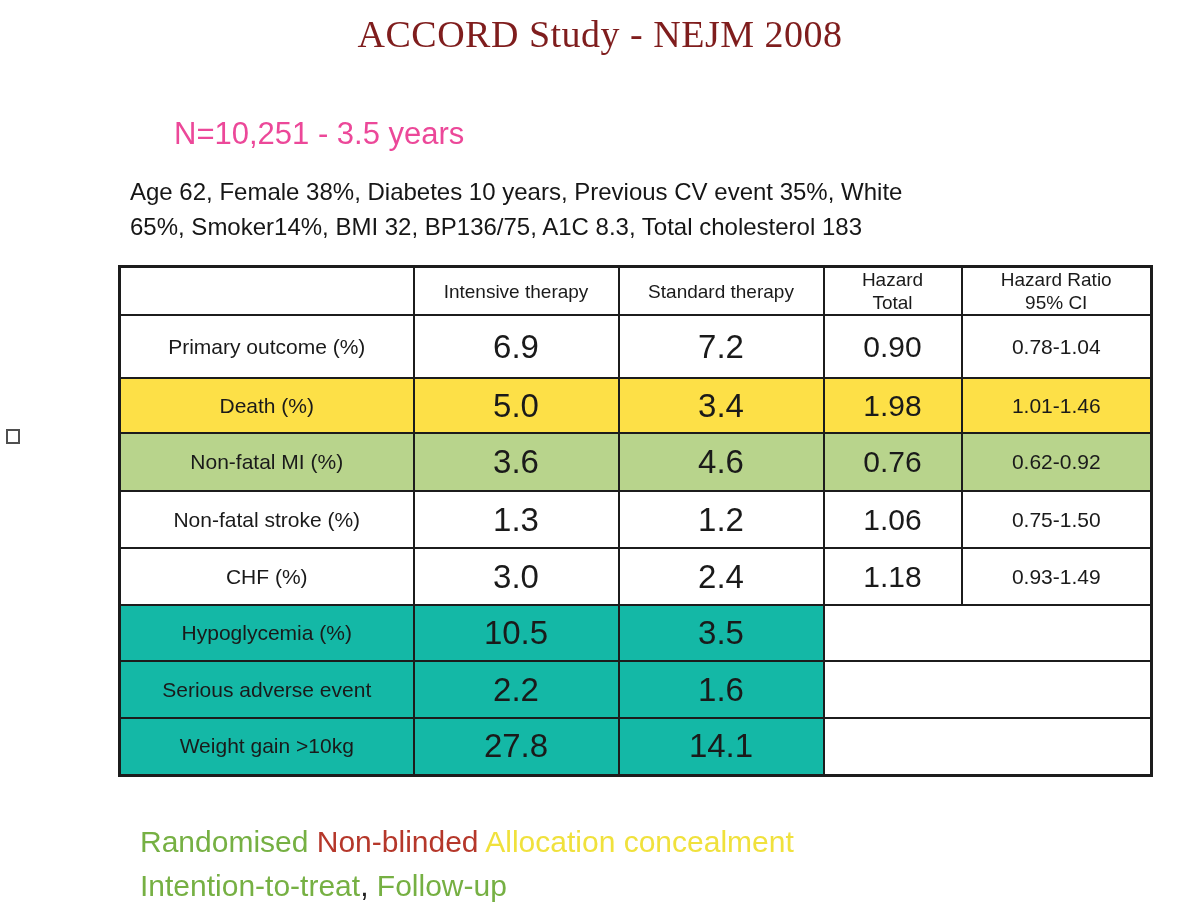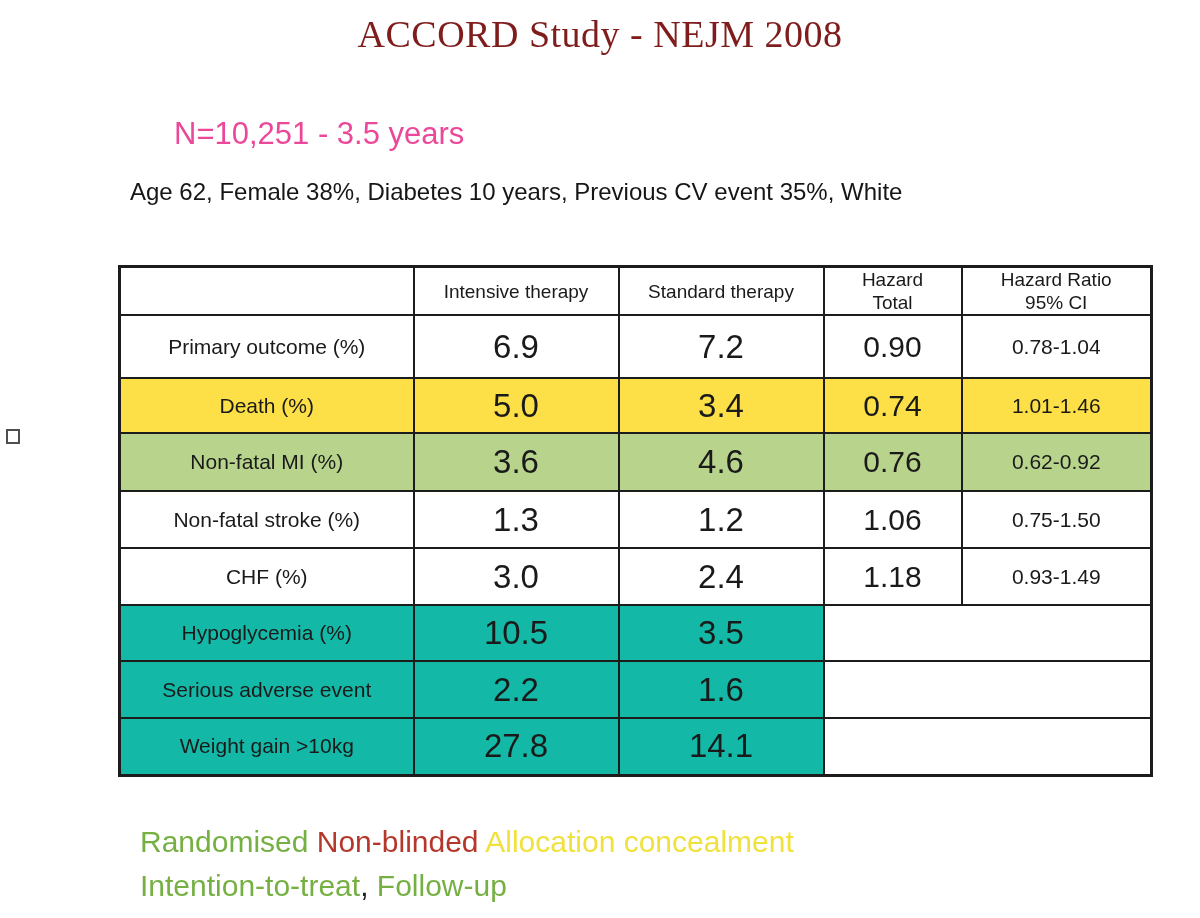--- a/index.html
+++ b/index.html
@@ -52,20 +52,21 @@
 <body>
 
 <div class="slide">
 
   <div class="title">ACCORD Study - NEJM 2008</div>
 
   <div class="subtitle">N=10,251 - 3.5 years</div>
 
   <div class="desc">
     <div>Age 62, Female 38%, Diabetes 10 years, Previous CV event 35%, White</div>
+    <div>65%, Smoker14%, BMI 32, BP136/75, A1C 8.3, Total cholesterol 183</div>
   </div>
 
   <span class="stray-square"></span>
 
   <table class="results">
     <colgroup>
       <col style="width:294px">
         <col style="width:205px">
         <col style="width:205px">
       <col style="width:138px">
@@ -91,21 +92,21 @@
       <td class="num">6.9</td>
       <td class="num">7.2</td>
       <td class="hr">0.90</td>
       <td class="ci">0.78-1.04</td>
     </tr>
 
     <tr style="height:55px" class="row-red">
       <td class="label-cell">Death (%)</td>
       <td class="num">5.0</td>
       <td class="num">3.4</td>
-      <td class="hr">0.74</td>
+      <td class="hr">1.98</td>
       <td class="ci">1.01-1.46</td>
     </tr>
 
     <tr style="height:58px" class="row-green">
       <td class="label-cell">Non-fatal MI (%)</td>
       <td class="num">3.6</td>
       <td class="num">4.6</td>
       <td class="hr">0.76</td>
       <td class="ci">0.62-0.92</td>
     </tr>

